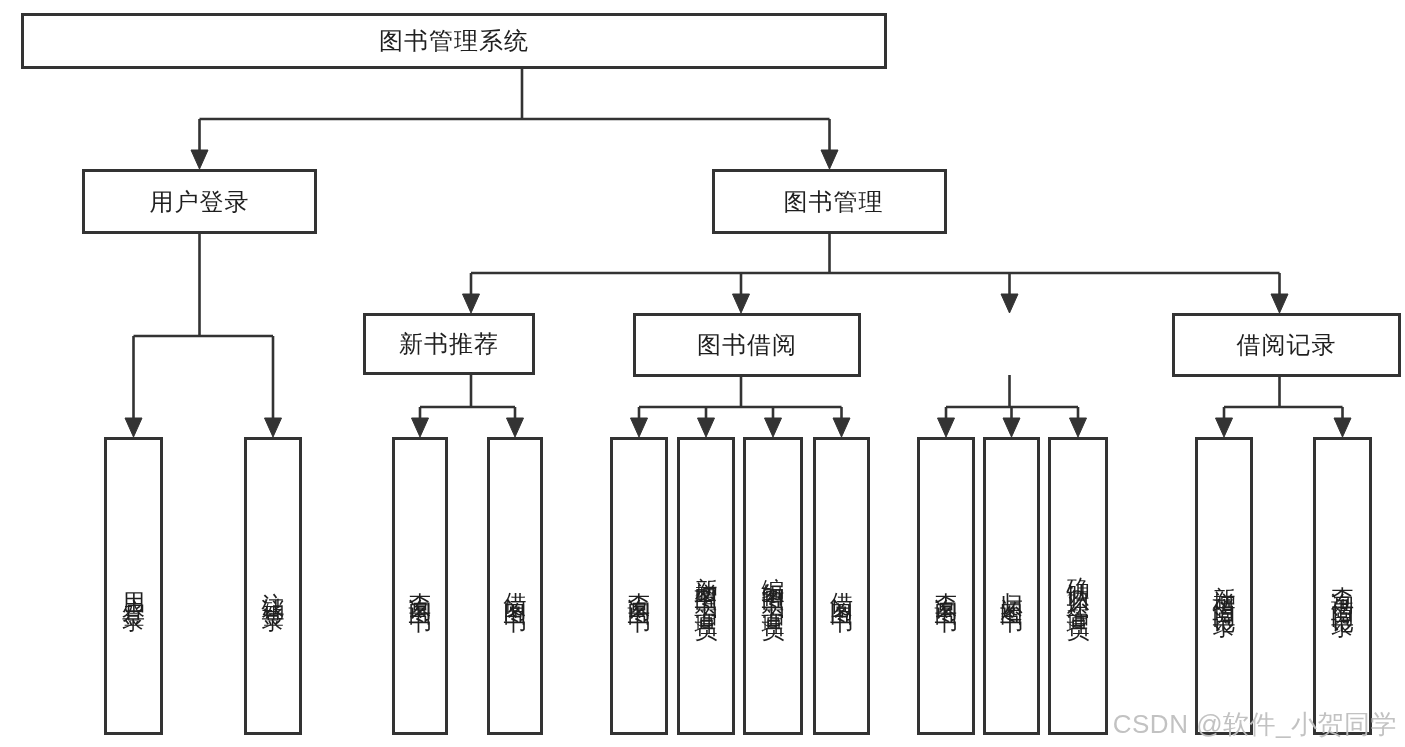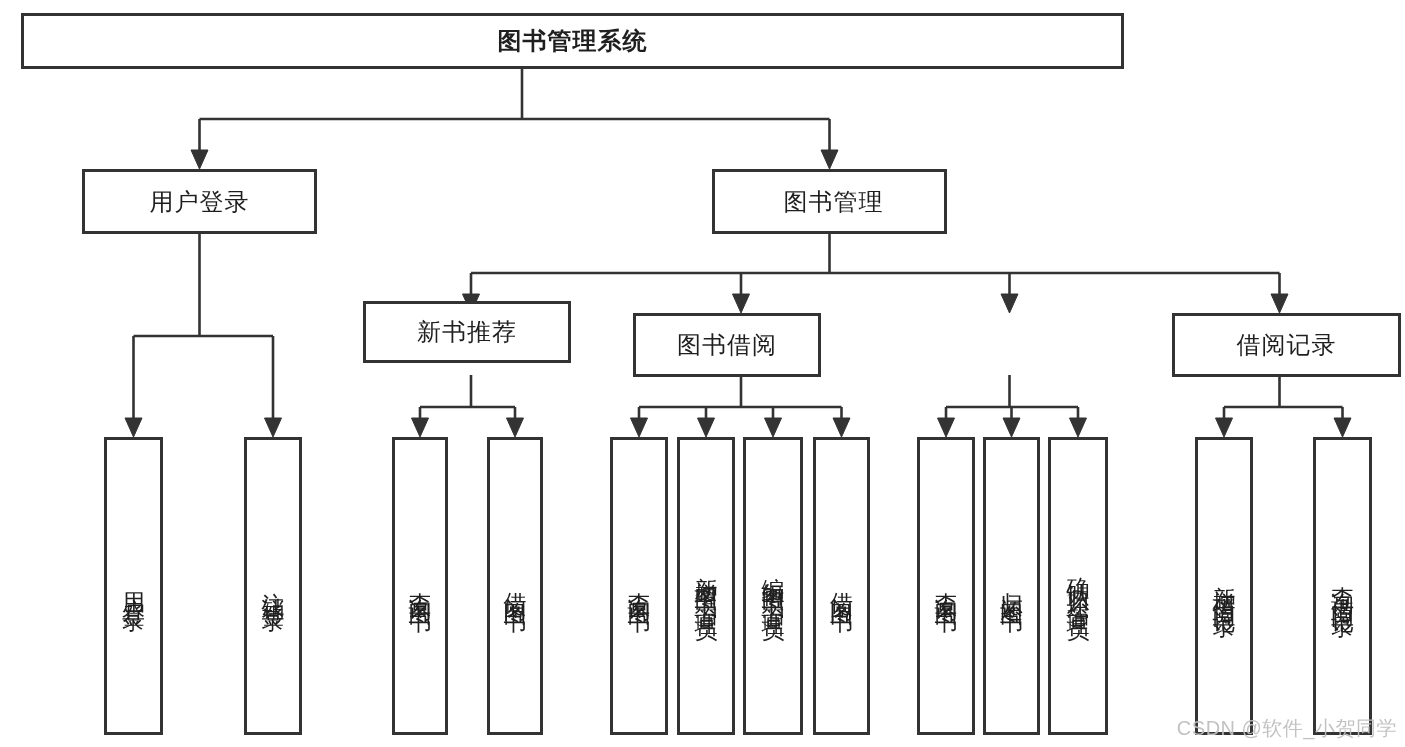--- a/index.html
+++ b/index.html
@@ -63,21 +63,21 @@
     font-size: 23px;
     letter-spacing: 6px;
     line-height: 1;
     white-space: nowrap;
   }
   .watermark {
     position: absolute;
     right: 8px;
     bottom: 5px;
     z-index: 5;
-    font-size: 20px;
+    font-size: 26px;
     color: var(--watermark-color, #c0c0c0);
     opacity: 0.95;
     letter-spacing: 0.5px;
     white-space: nowrap;
   }
 </style>
 </head>
 <body>
 
 <div class="canvas">
@@ -129,33 +129,33 @@
       <path d="M1078 407 L1078 424"></path>
       <polygon points="1069.5,418 1086.5,418 1078,437"></polygon>
       <path d="M1279.5 377 L1279.5 407"></path>
       <path d="M1224 407 L1342.5 407"></path>
       <path d="M1224 407 L1224 424"></path>
       <polygon points="1215.5,418 1232.5,418 1224,437"></polygon>
       <path d="M1342.5 407 L1342.5 424"></path>
       <polygon points="1334,418 1351,418 1342.5,437"></polygon>
     </svg>
   <div id="nodes-layer">
-      <div class="node horizontal level-1" style="left: 21px; top: 13px; width: 1103px; height: 56px; font-weight: bold;">
+      <div class="node horizontal level-1" style="left: 21px; top: 13px; width: 866px; height: 56px;">
         <span class="node-label">图书管理系统</span>
       </div>
       <div class="node horizontal level-2" style="left: 82px; top: 169px; width: 235px; height: 65px;">
         <span class="node-label">用户登录</span>
       </div>
       <div class="node horizontal level-2" style="left: 712px; top: 169px; width: 235px; height: 65px; padding-left: 8px;">
         <span class="node-label">图书管理</span>
       </div>
-      <div class="node horizontal level-3" style="left: 363px; top: 301px; width: 208px; height: 62px;">
+      <div class="node horizontal level-3" style="left: 363px; top: 313px; width: 172px; height: 62px;">
         <span class="node-label">新书推荐</span>
       </div>
-      <div class="node horizontal level-3" style="left: 633px; top: 313px; width: 188px; height: 64px;">
+      <div class="node horizontal level-3" style="left: 633px; top: 313px; width: 228px; height: 64px;">
         <span class="node-label">图书借阅</span>
       </div>
       <div class="node horizontal level-3" style="left: 1172px; top: 313px; width: 229px; height: 64px;">
         <span class="node-label">借阅记录</span>
       </div>
       <div class="node vertical level-4" style="left: 104px; top: 437px; width: 59px; height: 298px;">
         <span class="node-label">用户登录</span>
       </div>
       <div class="node vertical level-4" style="left: 244px; top: 437px; width: 58px; height: 298px;">
         <span class="node-label">注销登录</span>

